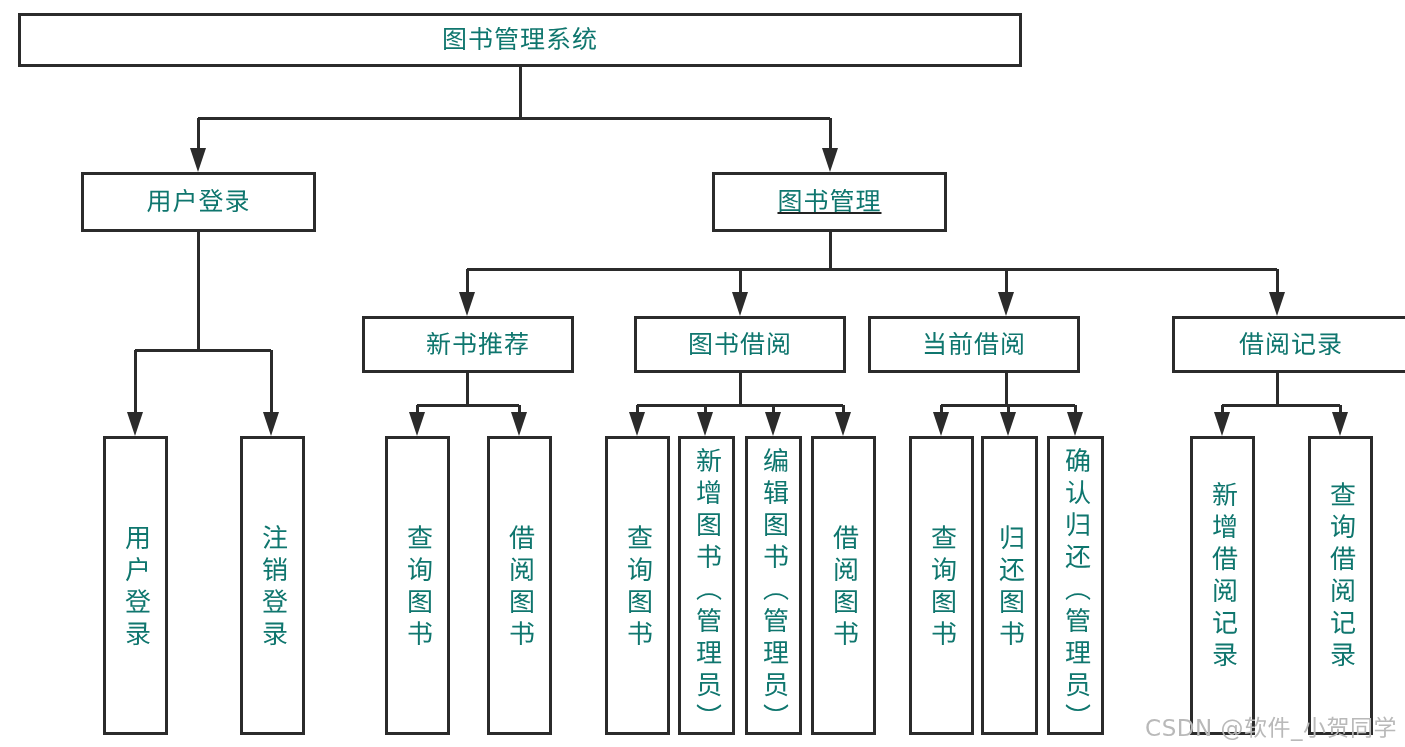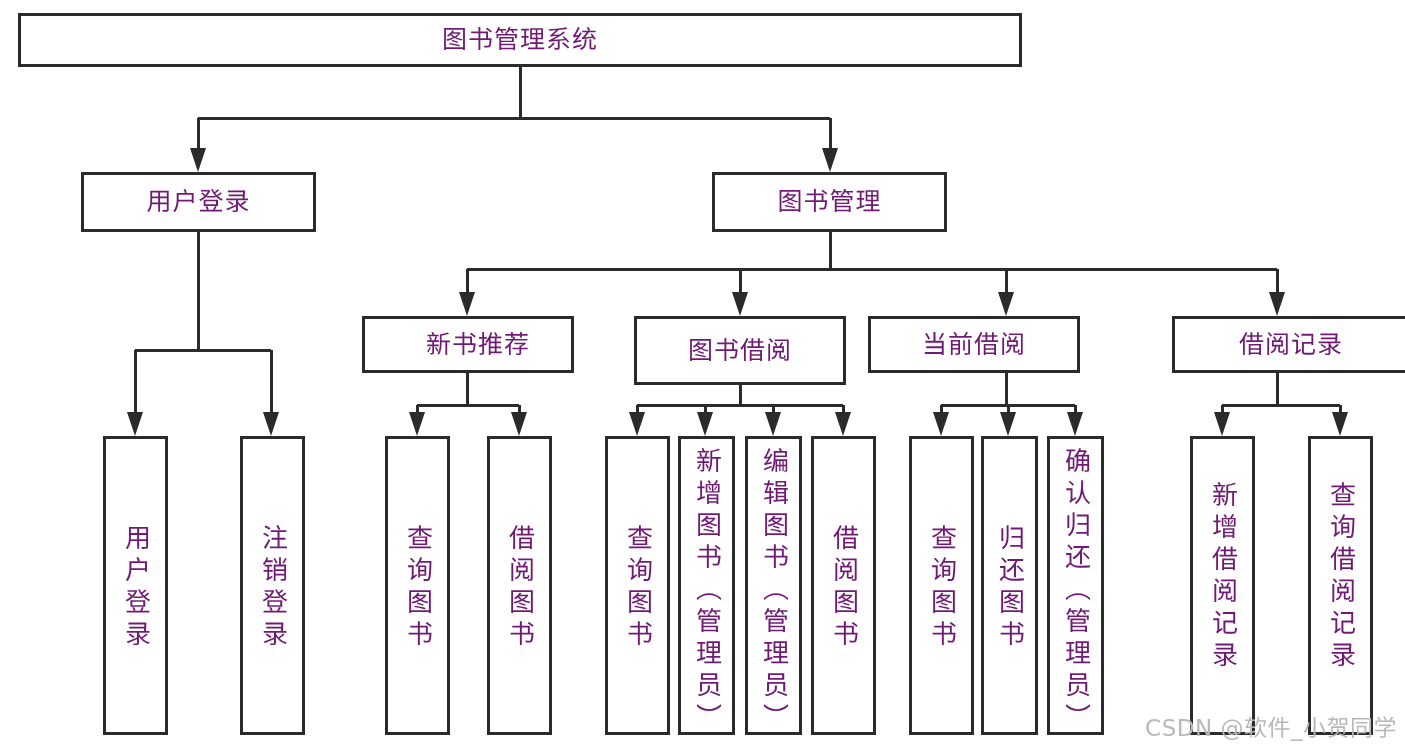--- a/index.html
+++ b/index.html
@@ -38,21 +38,21 @@
     border:3px solid #2b2b2b;
     display:flex;
     align-items:center;
     justify-content:center;
     z-index:2;
   }
   .node .lbl{
     display:block;
     line-height:1.18;
     letter-spacing:1px;
-    color:#701a75;
+    color:#0f766e;
     text-align:center;
     white-space:pre;
   }
   
   .node.horiz .lbl{
     font-size:25px;
   }
   .node.root .lbl{ font-size:25px; }
 
   
@@ -154,29 +154,29 @@
   </svg>
 
   <div class="node root horiz" style="left:18px; top:13px; width:1004px; height:54px;">
     <span class="lbl">图书管理系统</span>
   </div>
 
   <div class="node horiz" style="left:81px; top:172px; width:235px; height:60px;">
     <span class="lbl">用户登录</span>
   </div>
 
-  <div class="node horiz" style="left:712px; top:172px; width:235px; height:60px;">
+  <div class="node horiz" style="left:712px; top:172px; width:235px; height:60px;text-decoration:underline;">
     <span class="lbl">图书管理</span>
   </div>
 
   <div class="node horiz" style="left:362px; top:316px; width:212px; height:57px;padding-left:20px;">
     <span class="lbl">新书推荐</span>
   </div>
 
-  <div class="node horiz" style="left:634px; top:316px; width:212px; height:69px;">
+  <div class="node horiz" style="left:634px; top:316px; width:212px; height:57px;">
     <span class="lbl">图书借阅</span>
   </div>
 
   <div class="node horiz" style="left:868px; top:316px; width:212px; height:57px;">
     <span class="lbl">当前借阅</span>
   </div>
 
   <div class="node horiz" style="left:1172px; top:316px; width:238px; height:57px;">
     <span class="lbl">借阅记录</span>
   </div>

